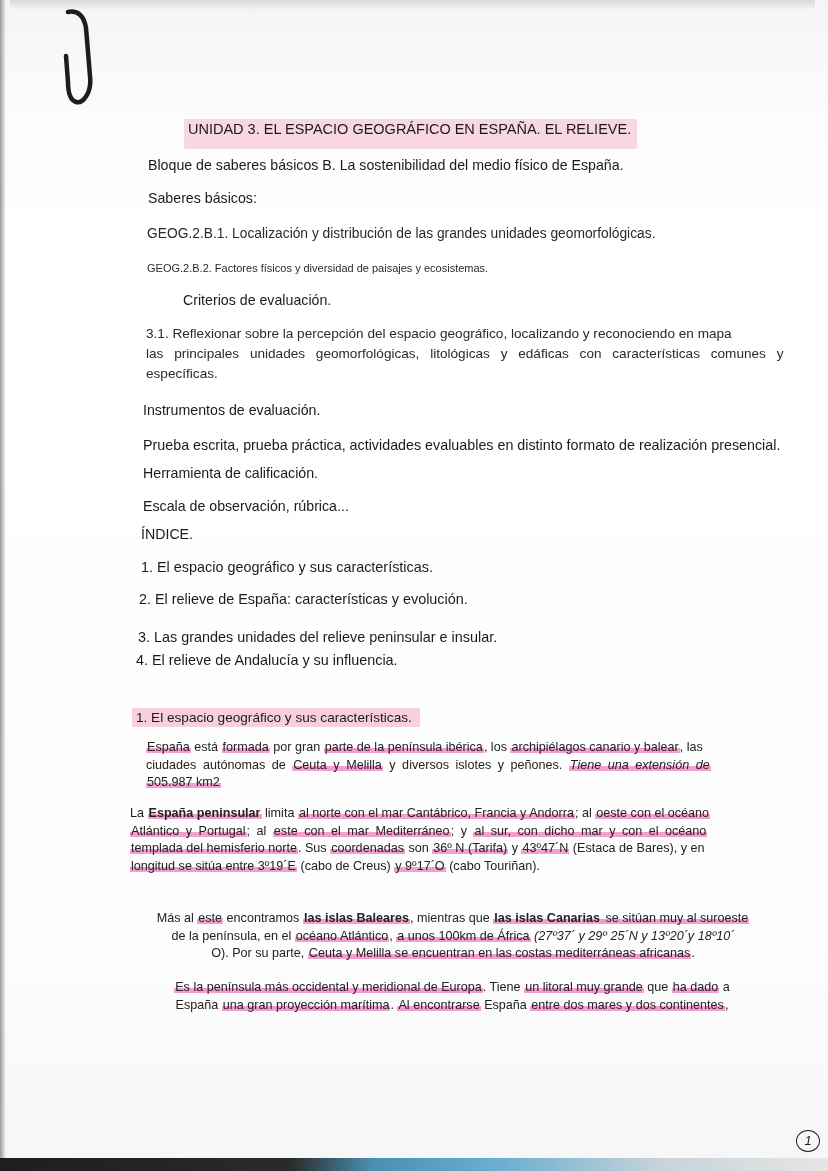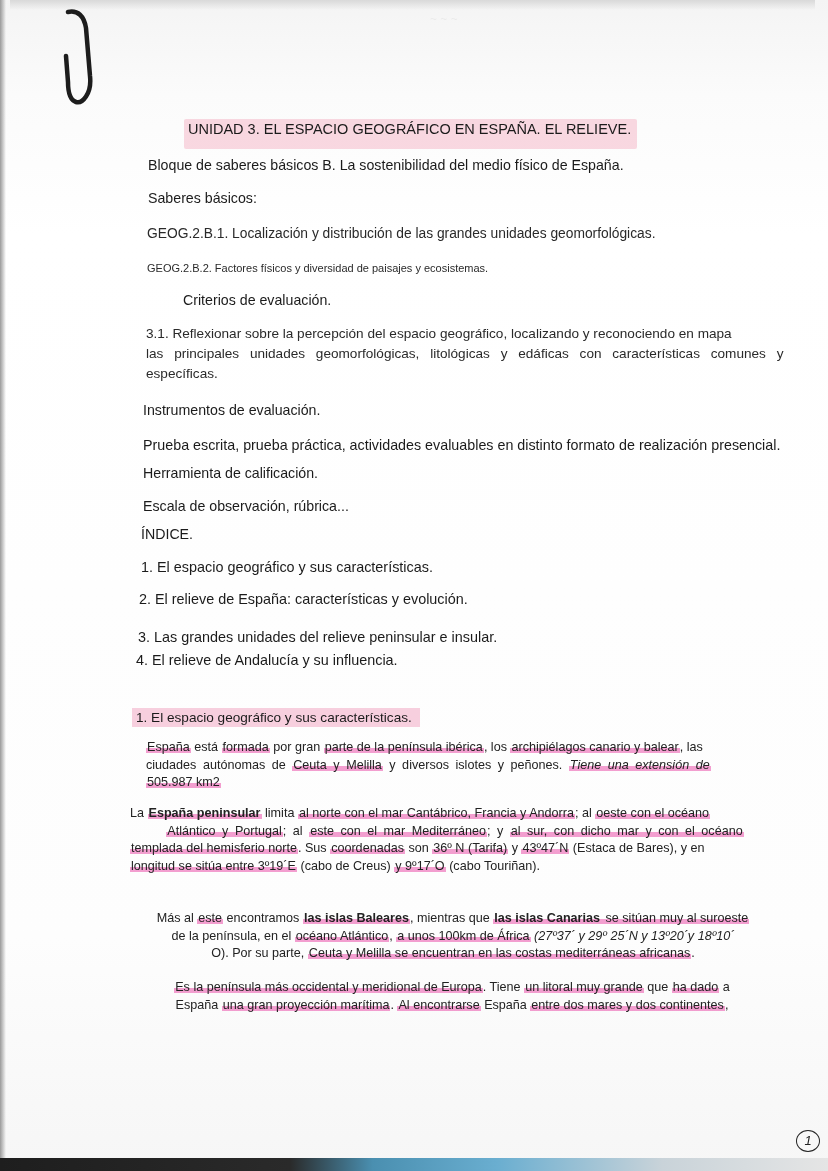--- a/index.html
+++ b/index.html
@@ -116,21 +116,21 @@
       </div>
       <div class="row">
         <span class="hl">505.987 km2</span>
       </div>
     </div>
 
     <div class="para" style="left:130px; top:805px; width:650px;">
       <div class="row">
         <span>La </span><span class="hl bold">España peninsular</span><span> limita </span><span class="hl">al norte con el mar Cantábrico, Francia y Andorra</span><span>; al </span><span class="hl">oeste con el océano</span>
       </div>
-      <div class="row" style="word-spacing:3px;text-align:center;">
+      <div class="row" style="word-spacing:3px;">
         <span class="hl">Atlántico y Portugal</span><span>; al </span><span class="hl">este con el mar Mediterráneo</span><span>; y </span><span class="hl">al sur, con dicho mar y con el océano</span>
       </div>
       <div class="row">
         <span class="hl">templada del hemisferio norte</span><span>. Sus </span><span class="hl">coordenadas</span><span> son </span><span class="hl">36º N (Tarifa)</span><span> y </span><span class="hl">43º47´N</span><span> (Estaca de Bares), y en</span>
       </div>
       <div class="row">
         <span class="hl">longitud se sitúa entre 3º19´E</span><span> (cabo de Creus) </span><span class="hl">y 9º17´O</span><span> (cabo Touriñan).</span>
       </div>
     </div>
 

